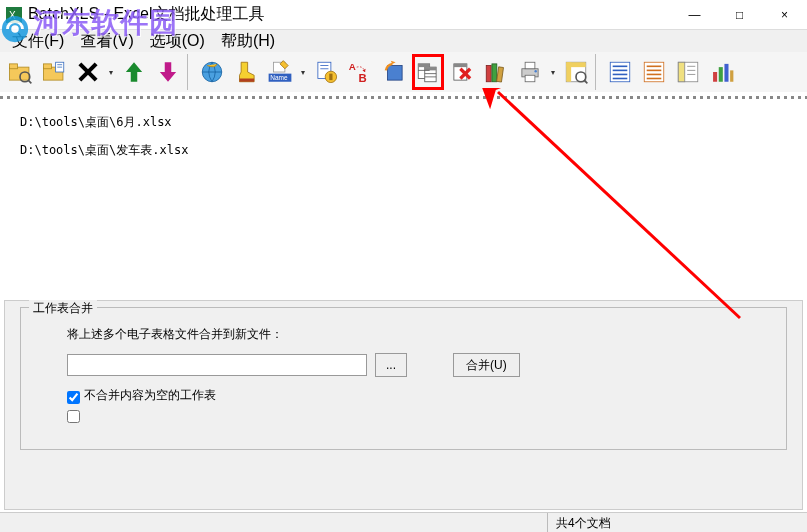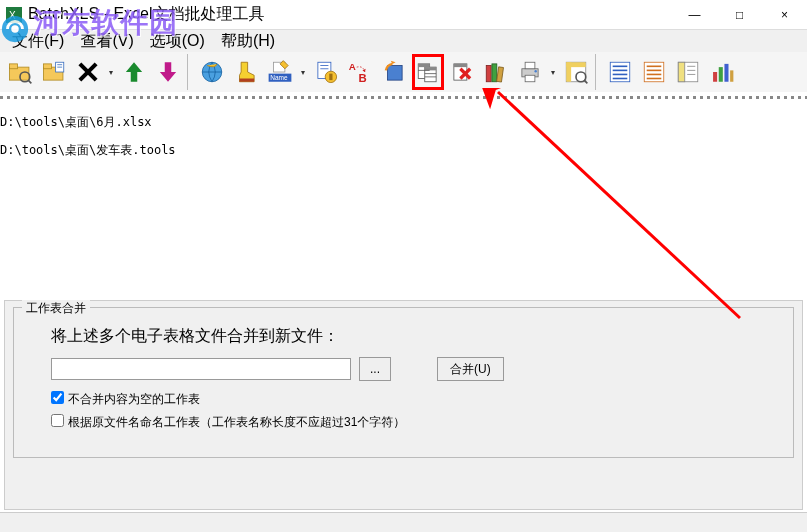--- a/index.html
+++ b/index.html
@@ -21,31 +21,31 @@
 
 .toolbar { height: 44px; background: #f5f5f5; border-bottom: 4px solid #fff; display: flex; align-items: center; padding: 2px 4px; gap: 2px; }
 .toolbar .tbtn { width: 32px; height: 36px; display: flex; align-items: center; justify-content: center; border: 1px solid transparent; }
 .toolbar .tsep { width: 6px; height: 36px; border-left: 1px solid #bbb; margin: 0 1px; }
 .toolbar .tbtn.highlighted { border: 3px solid #ff0000; }
 .toolbar .dd { width: 10px; display:flex; align-items:center; justify-content:center; }
 .toolbar .dd::after { content:"▾"; font-size:8px; color:#333; }
 
 .dashed-sep { height: 3px; background: repeating-linear-gradient(90deg, #888 0 3px, transparent 3px 7px); }
 
-.filelist { background: #fff; font-family: "SimSun", monospace; font-size: 12px; line-height: 14px; padding: 2px 0; height: 200px; overflow: auto; white-space: pre; }
+.filelist { background: #fff; font-family: "SimSun", monospace; font-size: 12px; line-height: 14px; padding: 2px 20px; height: 200px; overflow: auto; white-space: pre; }
 
 .panel { position: absolute; left: 4px; right: 4px; bottom: 22px; top: 300px; border: 1px solid #ccc; background: #f0f0f0; }
-.fieldset { margin: 6px 8px; border: 1px solid #bbb; padding: 10px 12px 20px 19px; position: relative; }
+.fieldset { margin: 6px 15px; border: 1px solid #bbb; padding: 10px 12px 20px 28px; position: relative; }
 .fieldset .legend { position: absolute; top: -8px; left: 8px; background: #f0f0f0; padding: 0 4px; font-size: 12px; }
-.fieldset .row { margin: 8px 0 10px 18px; font-size: 16px; }
+.fieldset .row { margin: 8px 0 10px 18px; font-size: 12px; }
 .fieldset .inputrow { display: flex; align-items: center; gap: 8px; margin-left: 18px; margin-bottom: 10px; }
 .fieldset input[type=text] { width: 300px; height: 22px; border: 1px solid #999; background: #fff; padding: 0 4px; font-size: 12px; }
 .fieldset button { height: 24px; padding: 0 12px; border: 1px solid #999; background: #efefef; font-size: 12px; }
 .fieldset .browse { width: 32px; padding:0; }
-.fieldset .chk { margin: 6px 0 6px 18px; font-size: 12px; display:flex; align-items:flex-start; gap:4px; }
+.fieldset .chk { margin: 6px 0 6px 18px; font-size: 12px; display:flex; align-items:flex-end; gap:4px; }
 
 .statusbar { position: absolute; left: 0; right: 0; bottom: 0; height: 20px; background: #f0f0f0; border-top: 1px solid #ccc; display: flex; font-size: 12px; }
 .statusbar .cell { border-left: 1px solid #bbb; padding: 2px 8px; }
 .statusbar .spacer { flex:1; }
 
 .arrow-overlay { position: absolute; top: 88px; left: 200px; pointer-events: none; z-index: 20; }
 
 svg.icon { width: 26px; height: 26px; }
 </style>
 </head>
@@ -245,48 +245,48 @@
         <rect x="12" y="10" width="5" height="18" fill="#40a040"></rect>
         <rect x="19" y="6" width="5" height="22" fill="#4060d0"></rect>
         <rect x="26" y="14" width="4" height="14" fill="#d0a040"></rect>
       </svg>
     </div>
 </div>
 <div class="dashed-sep"></div>
 
 <div class="filelist">
 <div>D:\tools\桌面\6月.xlsx</div>
-<div>D:\tools\桌面\发车表.tools</div>
+<div>D:\tools\桌面\发车表.xlsx</div>
 </div>
 
 <div class="panel">
   <div class="fieldset">
     <div class="legend">工作表合并</div>
     <div class="row">将上述多个电子表格文件合并到新文件：</div>
     <div class="inputrow">
       <input type="text" value="" style="">
       <button class="browse">...</button>
       <span style="width:30px"></span>
       <button>合并(U)</button>
     </div>
     <label class="chk">
       <input type="checkbox" checked="" style="">
       <span>不合并内容为空的工作表</span>
     </label>
     <label class="chk">
       <input type="checkbox" style="">
-      <span>根据原文件名命名工作表（工作表名称长度不应超过31个字符）</span>
     </label>
   </div>
 </div>
 
 <svg class="arrow-overlay" width="560" height="260">
   <defs>
     <marker id="ah" markerWidth="12" markerHeight="12" refX="2" refY="6" orient="auto">
       <path d="M0,0 L12,6 L0,12 L3,6 Z" fill="#ff0000"></path>
     </marker>
   </defs>
   <line x1="540" y1="230" x2="298" y2="4" stroke="#ff0000" stroke-width="3" marker-end="url(#ah)"></line>
 </svg>
 
 <div class="statusbar">
   <div class="spacer"></div>
+  <div class="cell" style="width:260px">共4个文档</div>
 </div>
 
 </body></html>

